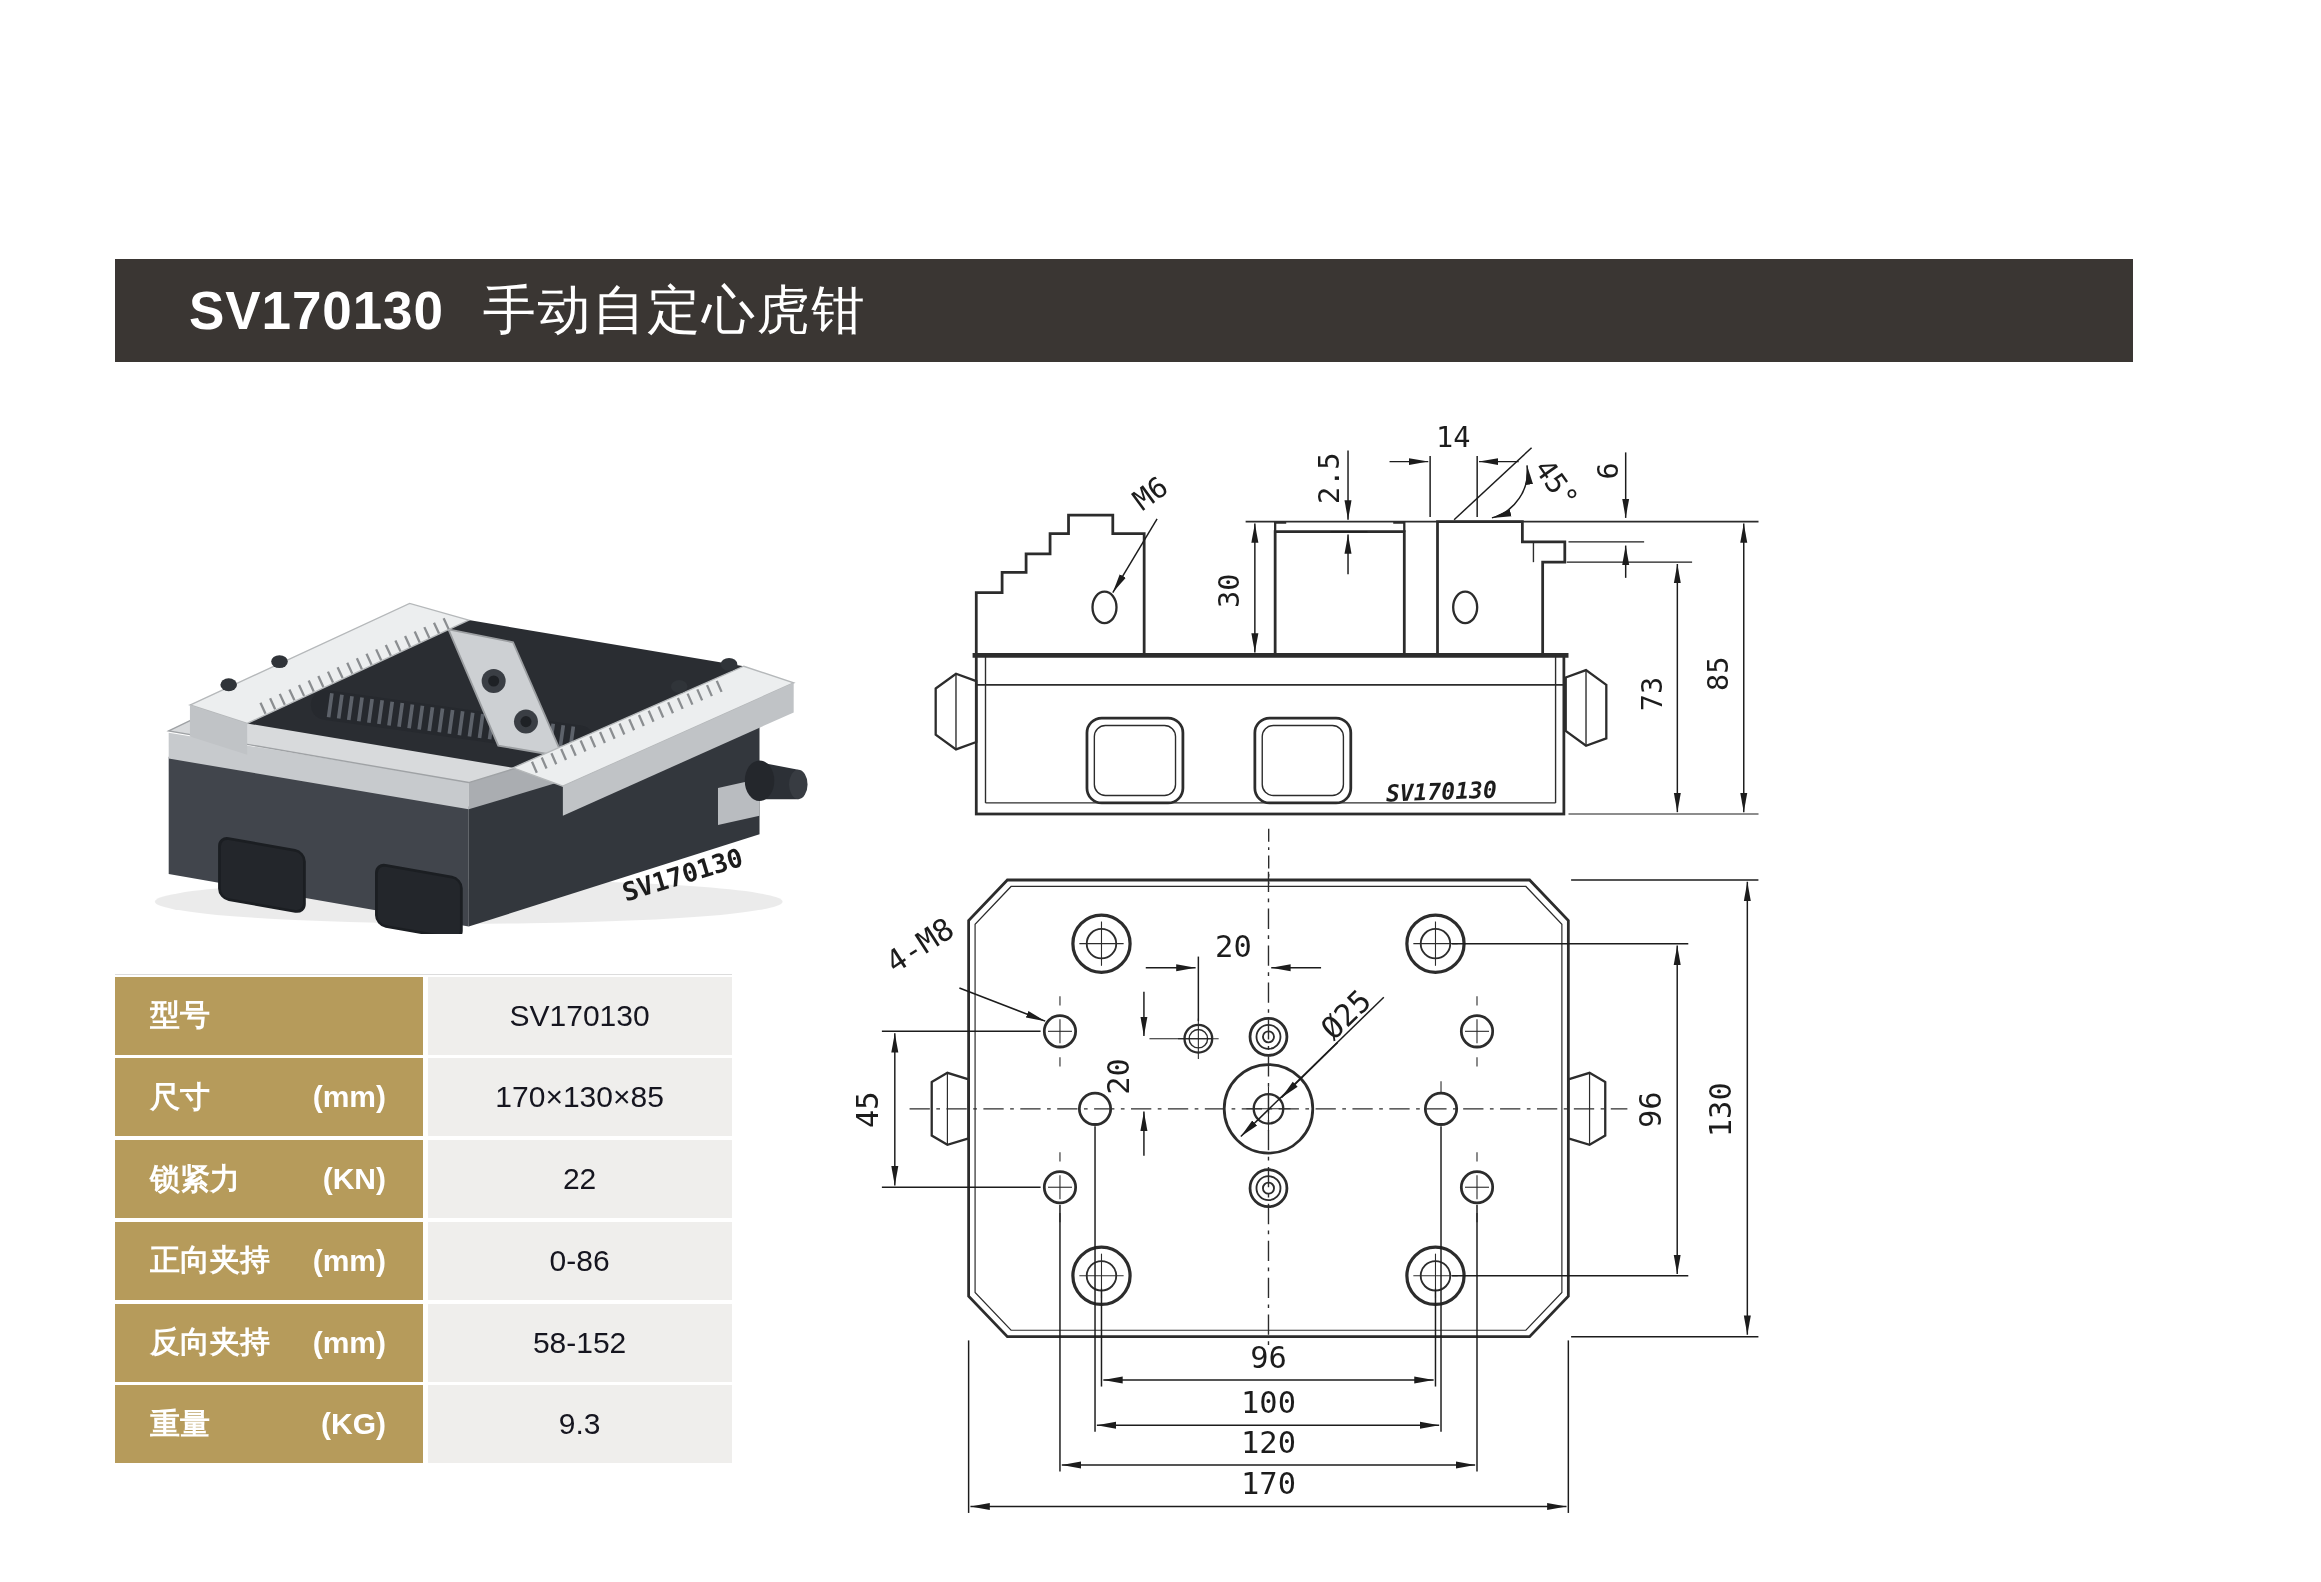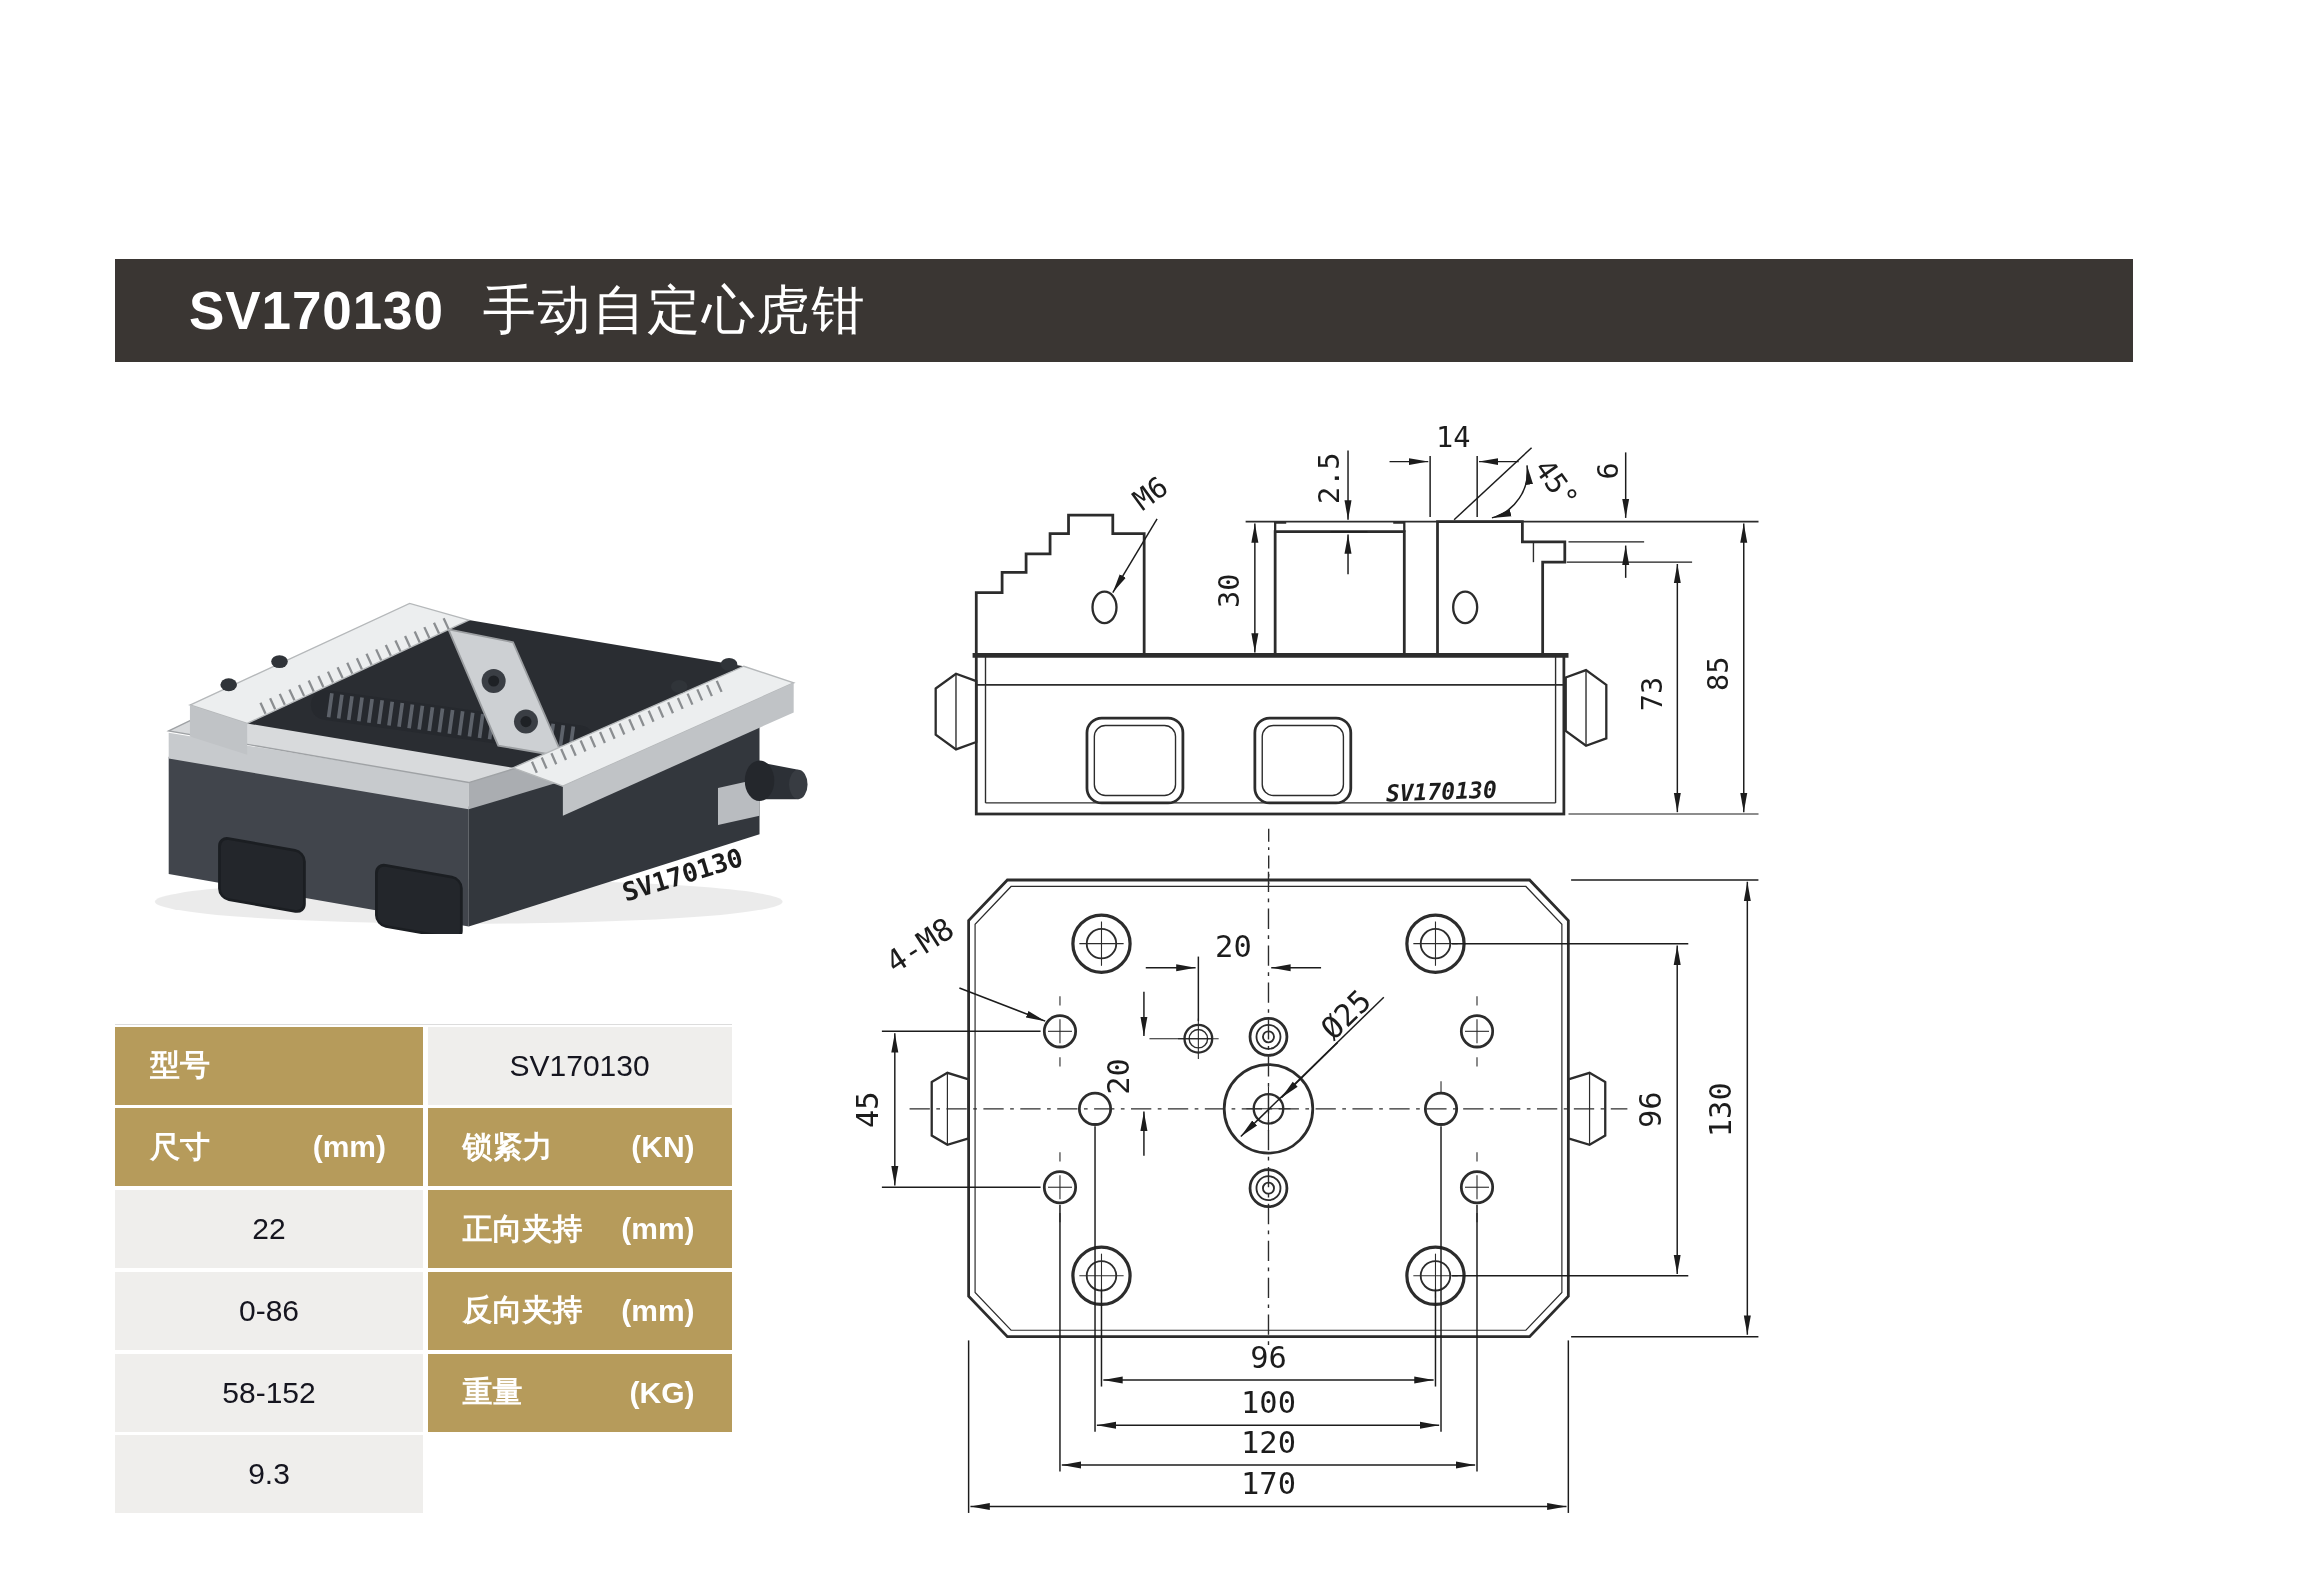--- a/index.html
+++ b/index.html
@@ -4,21 +4,21 @@
 <style>
   html,body{margin:0;padding:0;background:#ffffff;}
   #page{position:relative;width:2321px;height:1558px;background:#ffffff;overflow:hidden;
         font-family:"Liberation Sans", sans-serif;}
   
   .banner{position:absolute;left:115px;top:259px;width:2018px;height:103px;background:#3a3633;
           display:flex;align-items:center;padding-left:74px;box-sizing:border-box;}
   .banner .model{color:#ffffff;font-size:53px;font-weight:bold;letter-spacing:0.9px;}
   .banner .pname{color:#ffffff;font-size:53px;font-weight:normal;margin-left:39px;letter-spacing:1.8px;}
   
-  .spec{position:absolute;left:115px;top:1024px;width:617px;
+  .spec{position:absolute;left:115px;top:974px;width:617px;
         display:grid;grid-template-columns:308px 304px;column-gap:4.6px;row-gap:3.7px;
         border-top:1.8px solid #dcdcdc;padding-top:1.8px;}
   .cell-l{background:#b69b5b;height:78px;display:flex;align-items:center;justify-content:space-between;
           padding:0 37px 0 35px;box-sizing:border-box;}
   .cell-l .lab,.cell-l .unit{color:#ffffff;font-size:30px;font-weight:bold;}
   .cell-r{background:#efeeec;height:78px;display:flex;align-items:center;justify-content:center;
           color:#15151f;font-size:30px;}
   
   .drawing{position:absolute;}
   svg text{font-family:"DejaVu Sans Mono","DejaVu Sans",monospace;fill:#1c1c1c;}
@@ -290,20 +290,21 @@
   <div class="spec">
     <div class="cell-l">
         <span class="lab">型号</span>
         <span class="unit"></span>
       </div>
     <div class="cell-r">SV170130</div>
     <div class="cell-l">
         <span class="lab">尺寸</span>
         <span class="unit">(mm)</span>
       </div>
+    <div class="cell-r">170×130×85</div>
     <div class="cell-l">
         <span class="lab">锁紧力</span>
         <span class="unit">(KN)</span>
       </div>
     <div class="cell-r">22</div>
     <div class="cell-l">
         <span class="lab">正向夹持</span>
         <span class="unit">(mm)</span>
       </div>
     <div class="cell-r">0-86</div>

